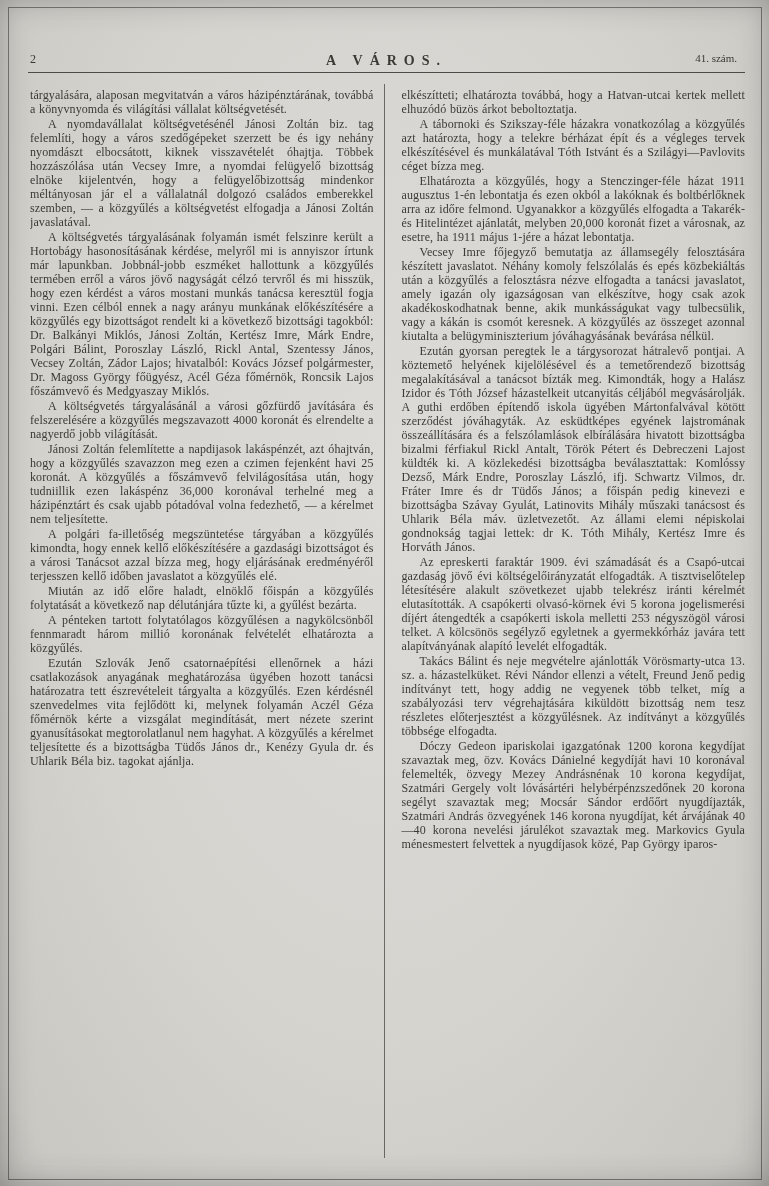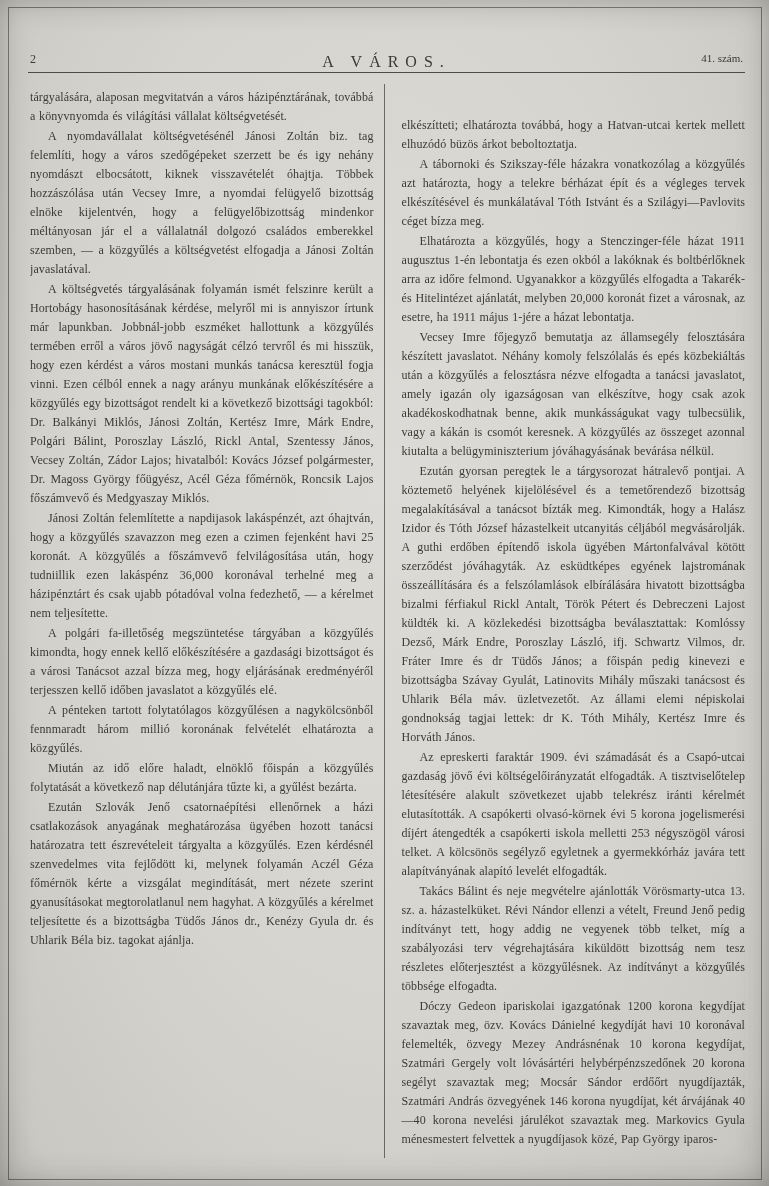--- a/index.html
+++ b/index.html
@@ -35,27 +35,27 @@
     position: absolute;
     left: 0;
     top: 0;
     font-size: 12px;
   }
   .masthead .journal-title {
     position: absolute;
     left: 50%;
     top: 1px;
     transform: translateX(-50%);
-    font-size: 16px;
+    font-size: 14px;
     letter-spacing: 7px;
-    font-weight: normal;
+    font-weight: bold;
   }
   .masthead .issue-number {
     position: absolute;
-    right: 0;
+    right: 6px;
     top: 0;
     font-size: 11px;
     text-align: right;
   }
   .head-rule {
     position: absolute;
     top: 72px;
     left: 28px;
     right: 24px;
     height: 0;
@@ -77,25 +77,25 @@
     bottom: 20px;
     display: flex;
     overflow: hidden;
   }
   .column {
     width: 50%;
     box-sizing: border-box;
     overflow: hidden;
   }
   .column.left  { padding-right: 14px; }
-  .column.right { padding-left: 14px; margin-top: 28px; }
+  .column.right { padding-left: 14px; }
   .paragraph {
     margin: 0 0 1px 0;
     font-size: 12px;
-    line-height: 19px;
+    line-height: 14px;
     text-align: justify;
     text-indent: 18px;
     letter-spacing: 0.1px;
     word-spacing: 0.5px;
   }
   .column .paragraph:first-child {
     text-indent: 0;
   }
 </style>
 </head>
@@ -111,24 +111,25 @@
   </div>
 
   <div class="head-rule"></div>
   <div class="column-divider"></div>
 
   <div class="columns">
     <div class="column left">
         <p class="paragraph">tárgyalására, alaposan megvitatván a város házipénztárának, továbbá a könyvnyomda és világítási vállalat költségvetését.</p>
         <p class="paragraph">A nyomdavállalat költségvetésénél Jánosi Zoltán biz. tag felemlíti, hogy a város szedőgépeket szerzett be és igy nehány nyomdászt elbocsátott, kiknek visszavételét óhajtja. Többek hozzászólása után Vecsey Imre, a nyomdai felügyelő bizottság elnöke kijelentvén, hogy a felügyelőbizottság mindenkor méltányosan jár el a vállalatnál dolgozó családos emberekkel szemben, — a közgyűlés a költségvetést elfogadja a Jánosi Zoltán javaslatával.</p>
         <p class="paragraph">A költségvetés tárgyalásának folyamán ismét felszinre került a Hortobágy hasonosításának kérdése, melyről mi is annyiszor írtunk már lapunkban. Jobbnál-jobb eszméket hallottunk a közgyűlés termében erről a város jövő nagyságát célzó tervről és mi hisszük, hogy ezen kérdést a város mostani munkás tanácsa keresztül fogja vinni. Ezen célból ennek a nagy arányu munkának előkészítésére a közgyűlés egy bizottságot rendelt ki a következő bizottsági tagokból: Dr. Balkányi Miklós, Jánosi Zoltán, Kertész Imre, Márk Endre, Polgári Bálint, Poroszlay László, Rickl Antal, Szentessy János, Vecsey Zoltán, Zádor Lajos; hivatalból: Kovács József polgármester, Dr. Magoss György főügyész, Acél Géza főmérnök, Roncsik Lajos főszámvevő és Medgyaszay Miklós.</p>
+        <p class="paragraph">A költségvetés tárgyalásánál a városi gőzfürdő javítására és felszerelésére a közgyűlés megszavazott 4000 koronát és elrendelte a nagyerdő jobb világítását.</p>
         <p class="paragraph">Jánosi Zoltán felemlítette a napdijasok lakáspénzét, azt óhajtván, hogy a közgyűlés szavazzon meg ezen a czimen fejenként havi 25 koronát. A közgyűlés a főszámvevő felvilágosítása után, hogy tudniillik ezen lakáspénz 36,000 koronával terhelné meg a házipénztárt és csak ujabb pótadóval volna fedezhető, — a kérelmet nem teljesítette.</p>
         <p class="paragraph">A polgári fa-illetőség megszüntetése tárgyában a közgyűlés kimondta, hogy ennek kellő előkészítésére a gazdasági bizottságot és a városi Tanácsot azzal bízza meg, hogy eljárásának eredményéről terjesszen kellő időben javaslatot a közgyűlés elé.</p>
+        <p class="paragraph">Miután az idő előre haladt, elnöklő főispán a közgyűlés folytatását a következő nap délutánjára tűzte ki, a gyűlést bezárta.</p>
         <p class="paragraph">A pénteken tartott folytatólagos közgyűlésen a nagykölcsönből fennmaradt három millió koronának felvételét elhatározta a közgyűlés.</p>
-        <p class="paragraph">Miután az idő előre haladt, elnöklő főispán a közgyűlés folytatását a következő nap délutánjára tűzte ki, a gyűlést bezárta.</p>
         <p class="paragraph">Ezután Szlovák Jenő csatornaépítési ellenőrnek a házi csatlakozások anyagának meghatározása ügyében hozott tanácsi határozatra tett észrevételeit tárgyalta a közgyűlés. Ezen kérdésnél szenvedelmes vita fejlődött ki, melynek folyamán Aczél Géza főmérnök kérte a vizsgálat megindítását, mert nézete szerint gyanusításokat megtorolatlanul nem hagyhat. A közgyűlés a kérelmet teljesítette és a bizottságba Tüdős János dr., Kenézy Gyula dr. és Uhlarik Béla biz. tagokat ajánlja.</p>
       </div>
     <div class="column right">
         <p class="paragraph">elkészítteti; elhatározta továbbá, hogy a Hatvan-utcai kertek mellett elhuzódó büzös árkot beboltoztatja.</p>
         <p class="paragraph">A tábornoki és Szikszay-féle házakra vonatkozólag a közgyűlés azt határozta, hogy a telekre bérházat épít és a végleges tervek elkészítésével és munkálatával Tóth Istvánt és a Szilágyi—Pavlovits céget bízza meg.</p>
         <p class="paragraph">Elhatározta a közgyűlés, hogy a Stenczinger-féle házat 1911 augusztus 1-én lebontatja és ezen okból a lakóknak és boltbérlőknek arra az időre felmond. Ugyanakkor a közgyűlés elfogadta a Takarék- és Hitelintézet ajánlatát, melyben 20,000 koronát fizet a városnak, az esetre, ha 1911 május 1-jére a házat lebontatja.</p>
         <p class="paragraph">Vecsey Imre főjegyző bemutatja az államsegély felosztására készített javaslatot. Néhány komoly felszólalás és epés közbekiáltás után a közgyűlés a felosztásra nézve elfogadta a tanácsi javaslatot, amely igazán oly igazságosan van elkészítve, hogy csak azok akadékoskodhatnak benne, akik munkásságukat vagy tulbecsülik, vagy a kákán is csomót keresnek. A közgyűlés az összeget azonnal kiutalta a belügyminiszterium jóváhagyásának bevárása nélkül.</p>
         <p class="paragraph">Ezután gyorsan peregtek le a tárgysorozat hátralevő pontjai. A köztemető helyének kijelölésével és a temetőrendező bizottság megalakításával a tanácsot bízták meg. Kimondták, hogy a Halász Izidor és Tóth József házastelkeit utcanyitás céljából megvásárolják. A guthi erdőben építendő iskola ügyében Mártonfalvával kötött szerződést jóváhagyták. Az esküdtképes egyének lajstromának összeállítására és a felszólamlások elbírálására hivatott bizottságba bizalmi férfiakul Rickl Antalt, Török Pétert és Debreczeni Lajost küldték ki. A közlekedési bizottságba beválasztattak: Komlóssy Dezső, Márk Endre, Poroszlay László, ifj. Schwartz Vilmos, dr. Fráter Imre és dr Tüdős János; a főispán pedig kinevezi e bizottságba Szávay Gyulát, Latinovits Mihály műszaki tanácsost és Uhlarik Béla máv. üzletvezetőt. Az állami elemi népiskolai gondnokság tagjai lettek: dr K. Tóth Mihály, Kertész Imre és Horváth János.</p>
         <p class="paragraph">Az epreskerti faraktár 1909. évi számadását és a Csapó-utcai gazdaság jövő évi költségelőirányzatát elfogadták. A tisztviselőtelep létesítésére alakult szövetkezet ujabb telekrész iránti kérelmét elutasították. A csapókerti olvasó-körnek évi 5 korona jogelismerési díjért átengedték a csapókerti iskola melletti 253 négyszögöl városi telket. A kölcsönös segélyző egyletnek a gyermekkórház javára tett alapítványának alapító levelét elfogadták.</p>
         <p class="paragraph">Takács Bálint és neje megvételre ajánlották Vörösmarty-utca 13. sz. a. házastelküket. Révi Nándor ellenzi a vételt, Freund Jenő pedig indítványt tett, hogy addig ne vegyenek több telket, míg a szabályozási terv végrehajtására kiküldött bizottság nem tesz részletes előterjesztést a közgyűlésnek. Az indítványt a közgyűlés többsége elfogadta.</p>

